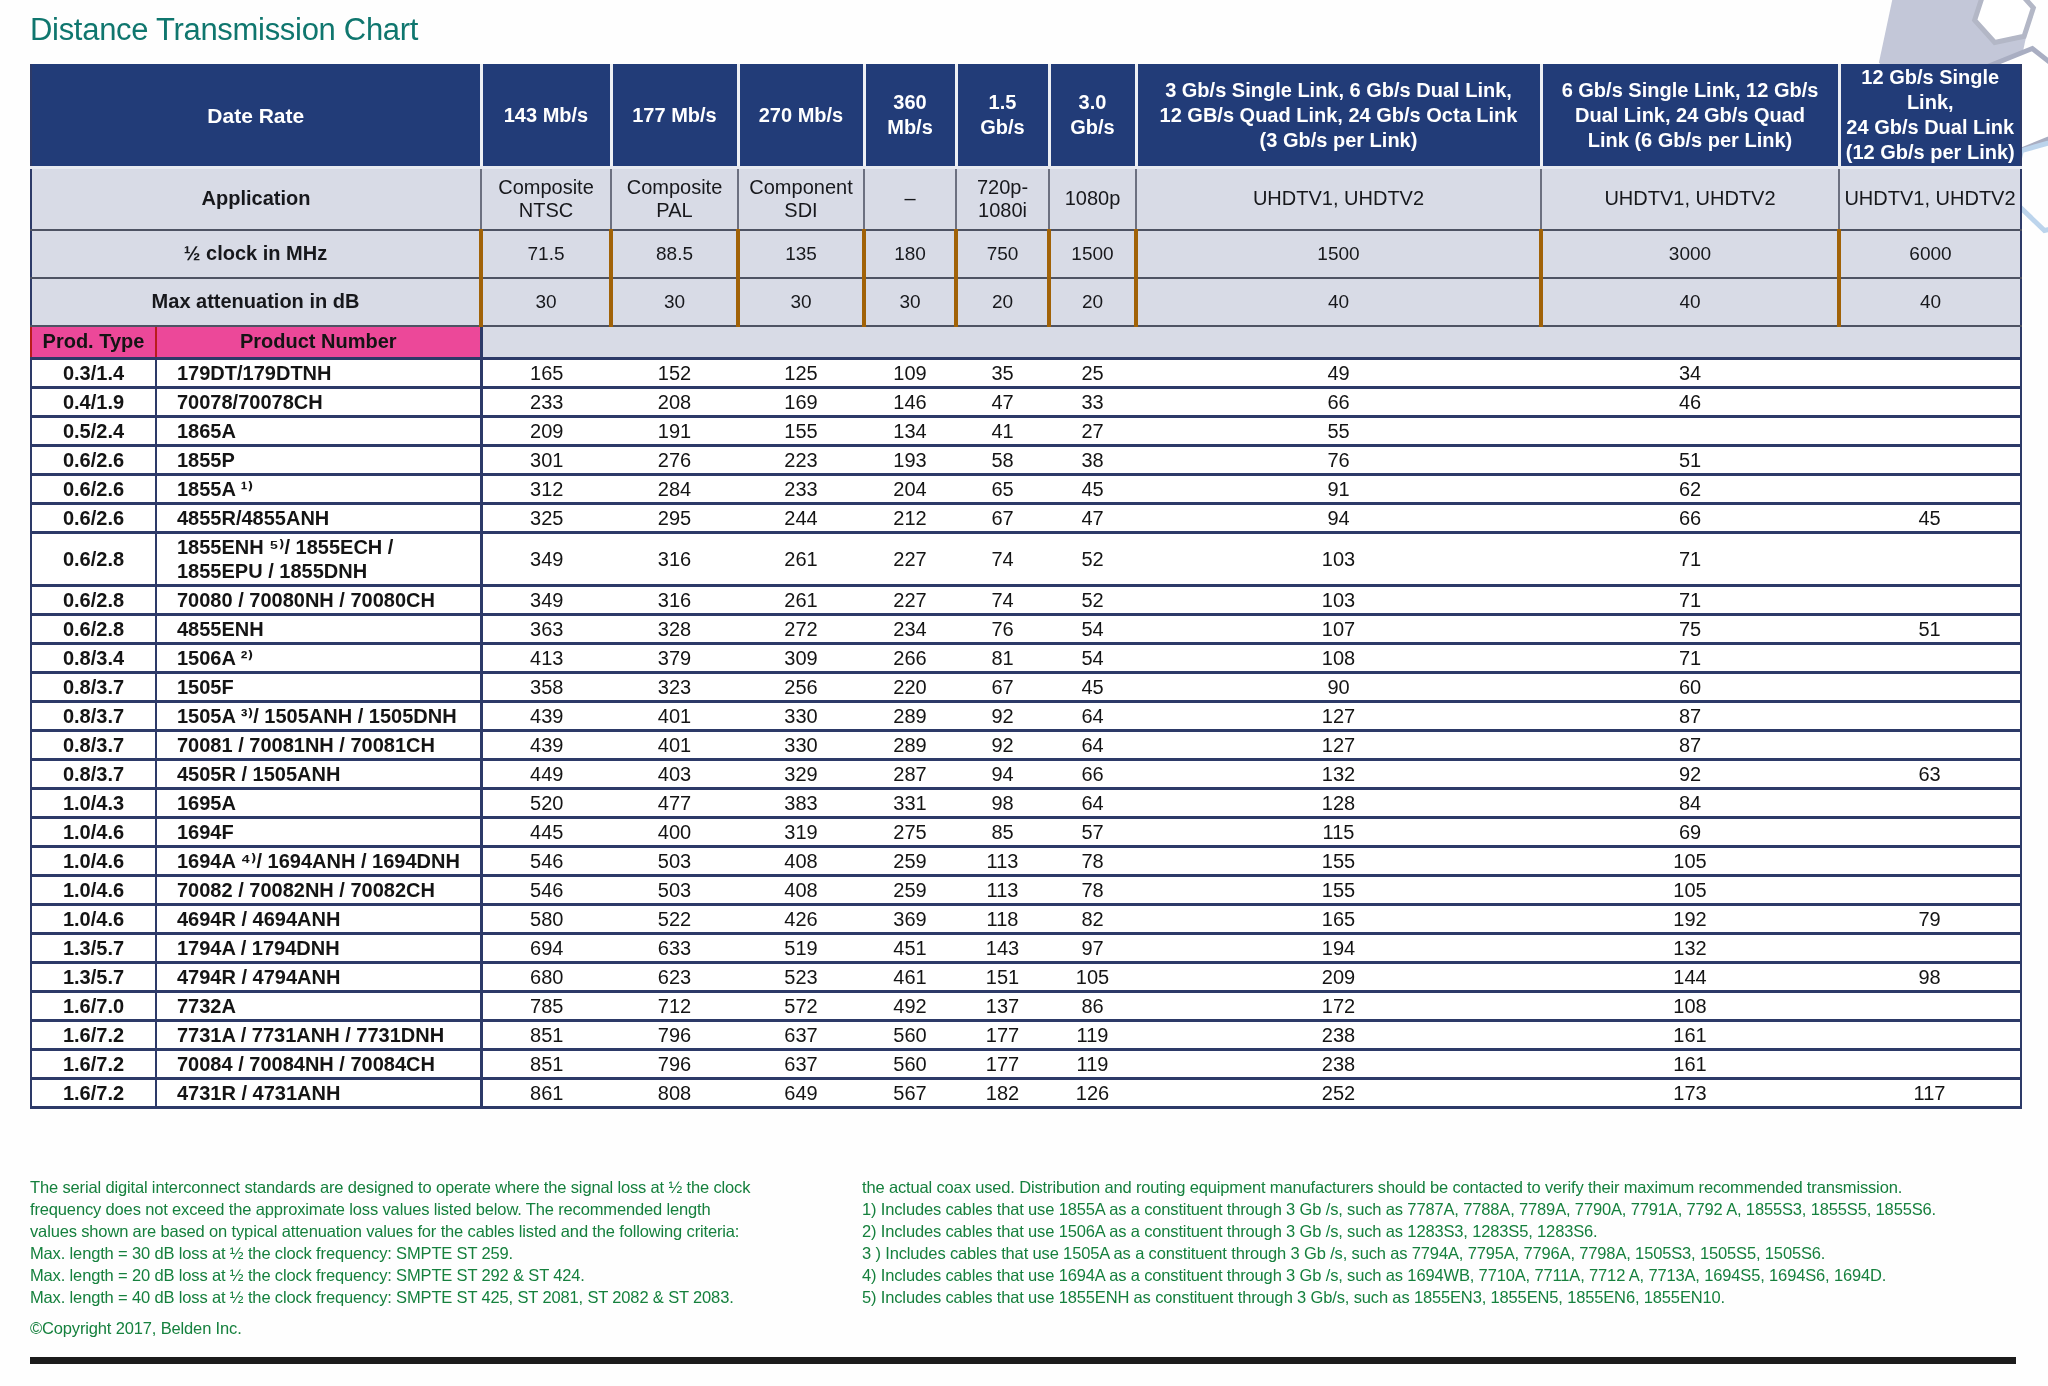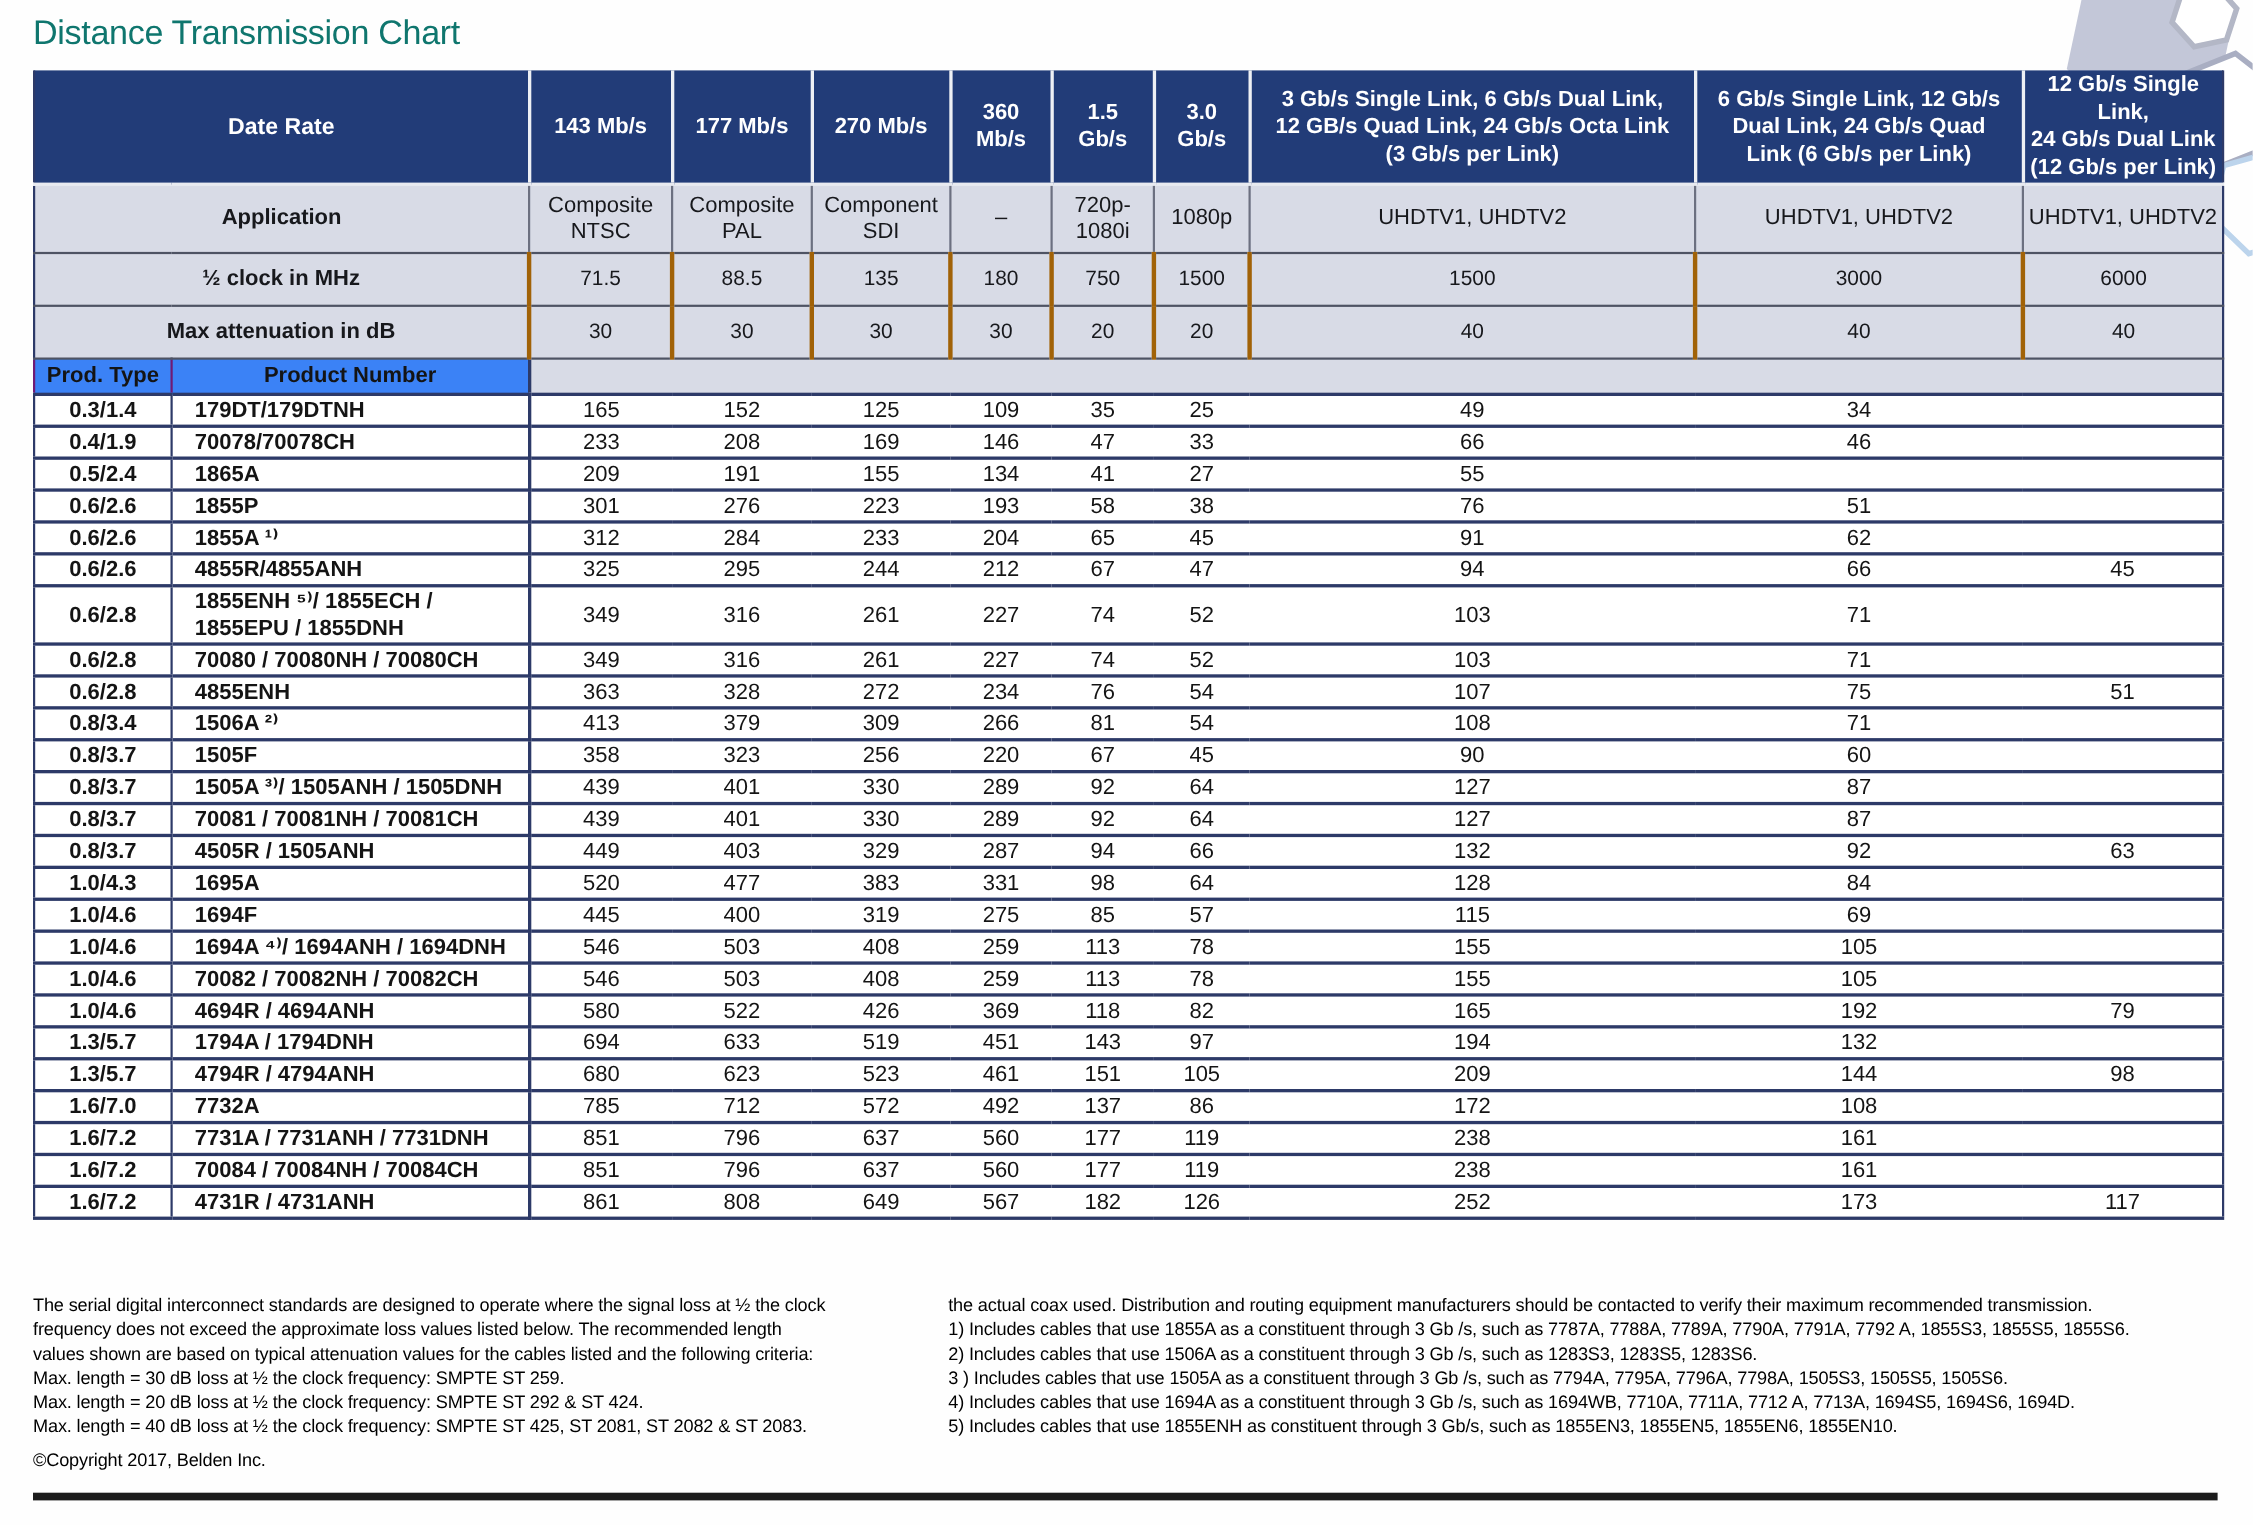--- a/index.html
+++ b/index.html
@@ -50,42 +50,42 @@
     border-left:4px solid #a16207; border-bottom:2px solid #4e5363;
     color:#17181c;
   }
   tr.r-clock td.h-left, tr.r-atten td.h-left {
     font-weight:bold; font-size:20px; border-left:2px solid #2d3a68;
   }
 
   
   tr.r-prodhead { height:33px; }
   tr.r-prodhead th {
-    background:#3b82f6; font-size:20px; font-weight:bold; text-align:center;
-    border-bottom:3px solid #2d3a68; border-left:2px solid #701a75;
+    background:#ec4899; font-size:20px; font-weight:bold; text-align:center;
+    border-bottom:3px solid #2d3a68; border-left:2px solid #b91c1c;
   }
   tr.r-prodhead th.gray-fill { background:#d8dbe6; border-left:3px solid #2d3a68; }
 
   
   tbody tr { height:29px; }
   tbody td {
     background:#fff; font-size:20px; color:#141414;
     border-bottom:3px solid #2d3a68;
   }
   tbody td.c-type { font-weight:bold; text-align:center; border-right:2px solid #2d3a68; }
   tbody td.c-prod {
     font-weight:bold; text-align:left; padding-left:20px;
     border-right:3px solid #2d3a68; white-space:pre-line; line-height:24px;
   }
   tbody td.c-num { text-align:center; }
 
   
   .footer-col {
     position:absolute; top:1176px; font-size:16.5px; line-height:22px;
-    color:#000000; letter-spacing:-0.15px;
+    color:#15803d; letter-spacing:-0.15px;
   }
   #footer-left  { left:30px;  width:832px; }
   #footer-right { left:862px; width:1165px; }
   .copyright { margin-top:9px; }
 
   .bottom-bar {
     position:absolute; left:30px; top:1357px; width:1986px; height:7px;
     background:#1c1c1c;
   }
 </style>

